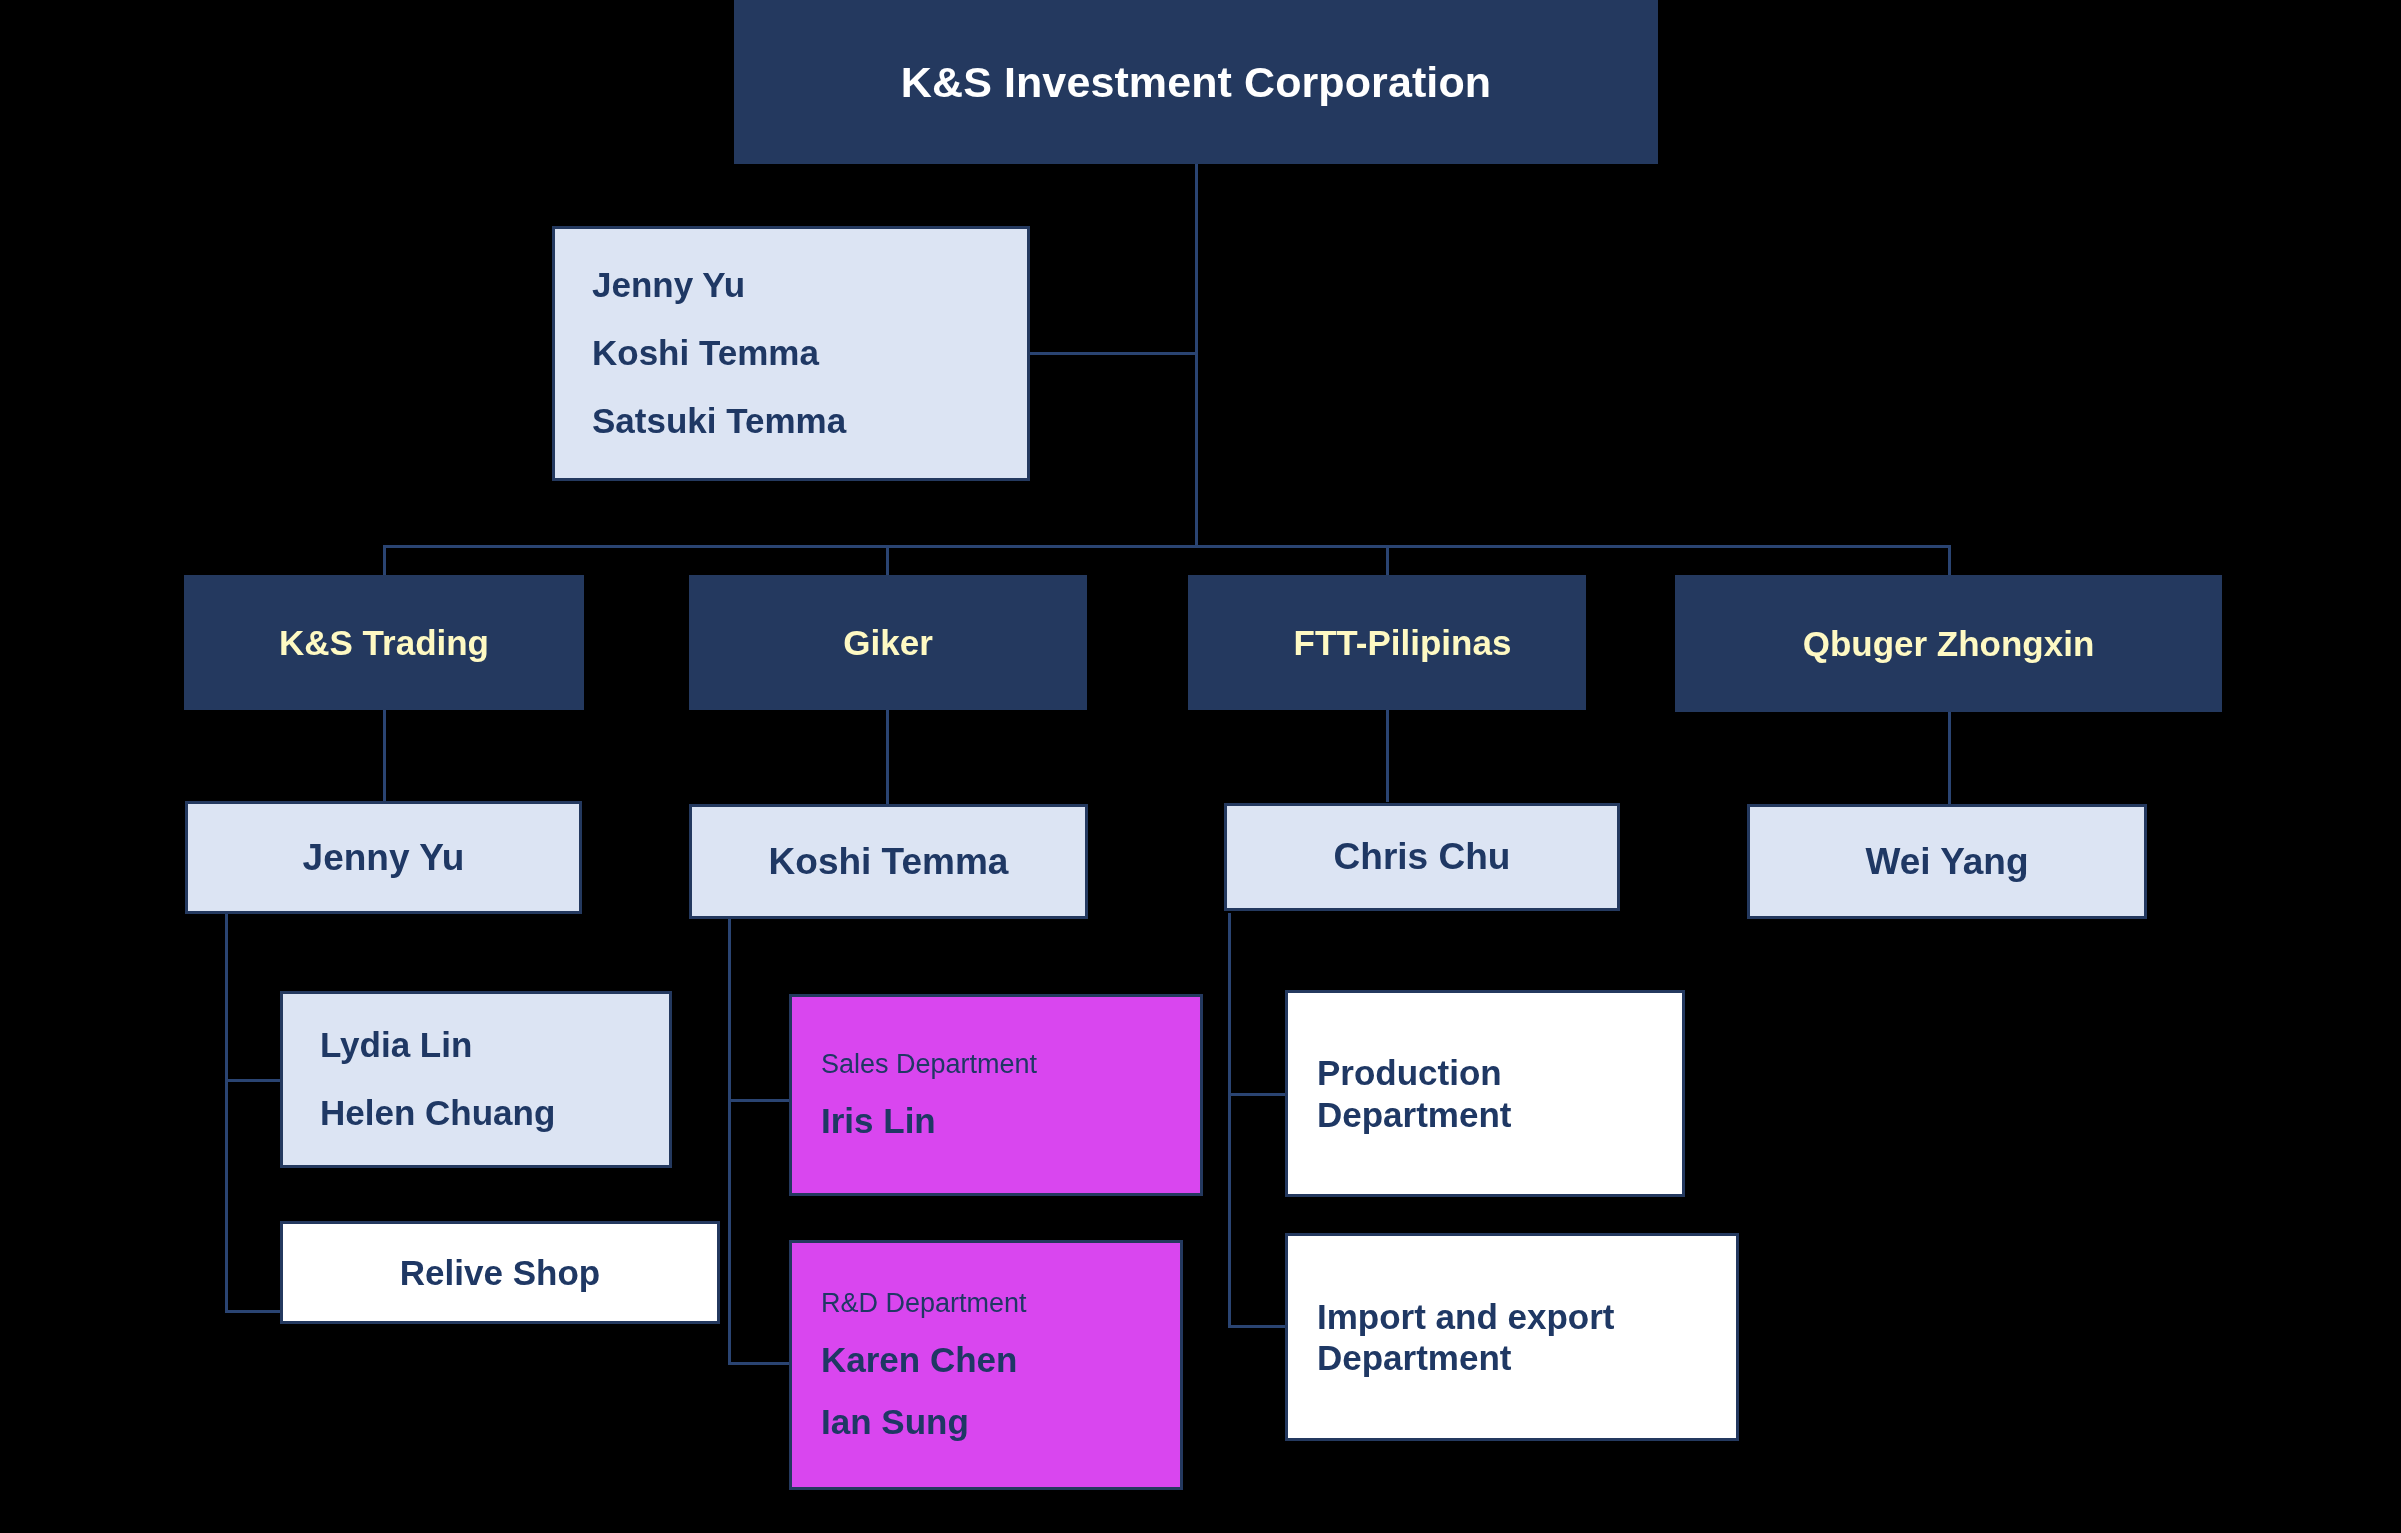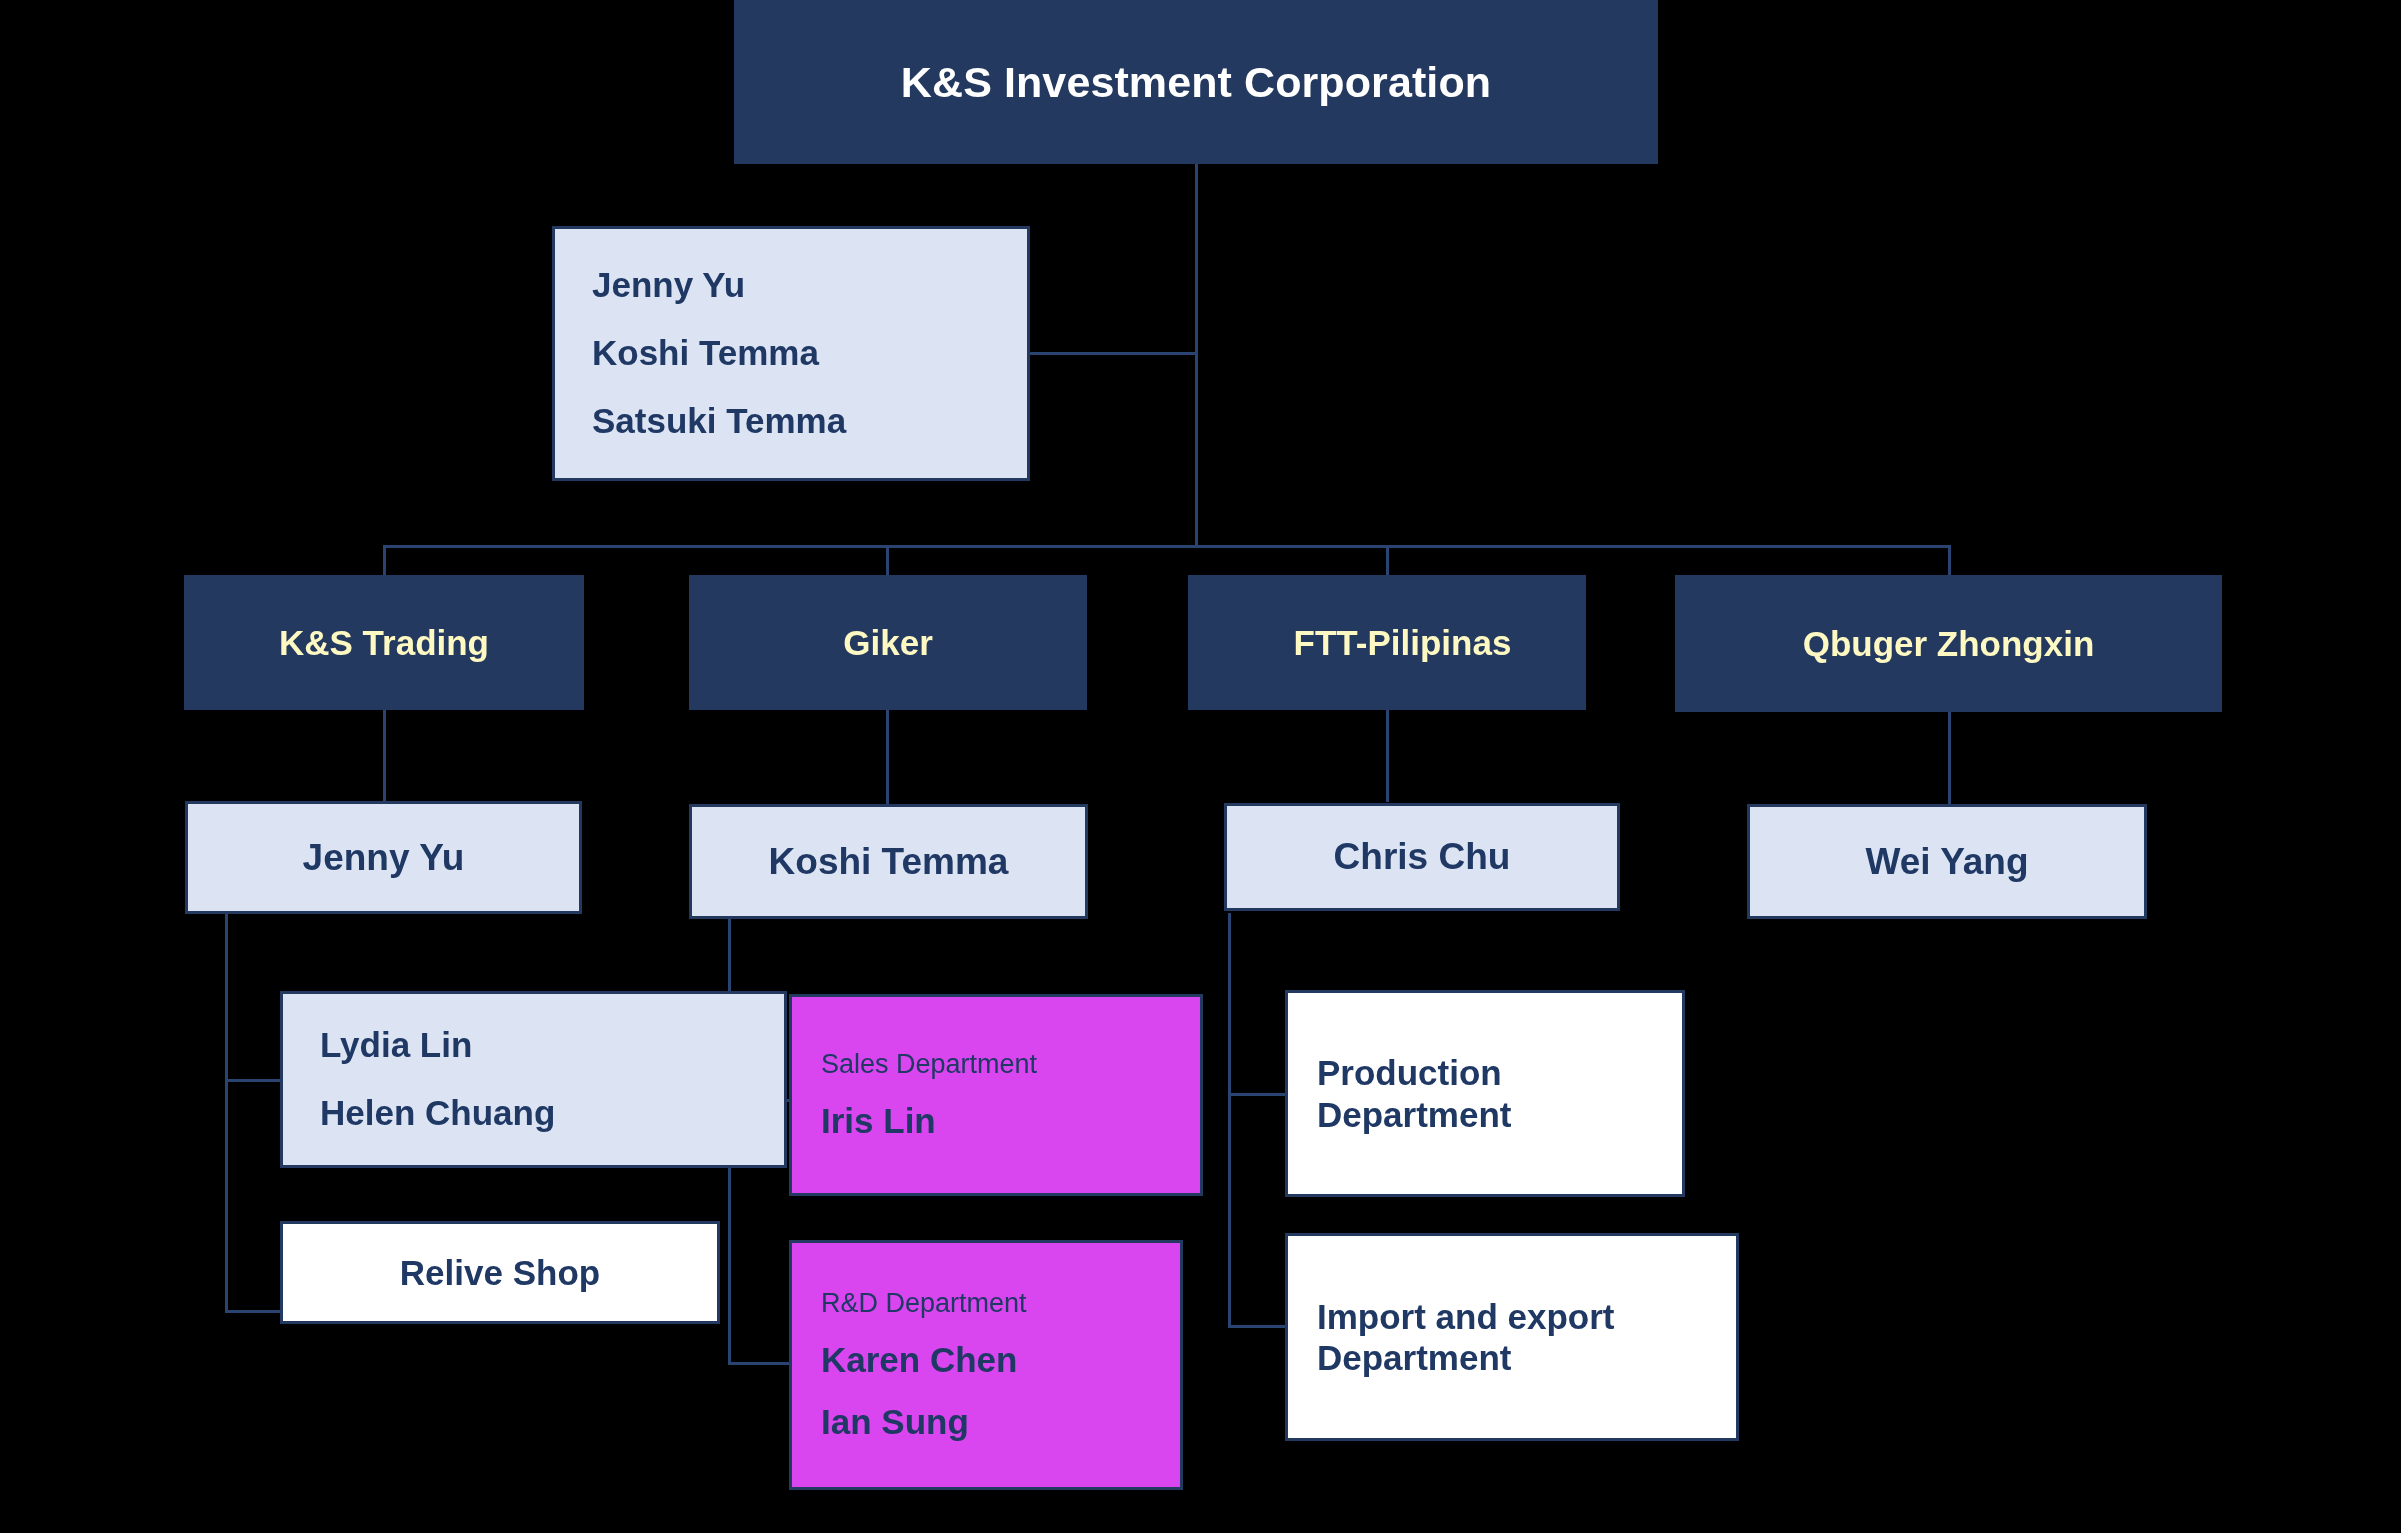--- a/index.html
+++ b/index.html
@@ -189,21 +189,21 @@
     <div class="box-line">Koshi Temma</div>
     <div class="box-line">Satsuki Temma</div>
   </div>
 
   <div class="box box--division" style="left:184px; top:575px; width:400px; height:135px;">
     <div class="box-title">K&amp;S Trading</div>
   </div>
   <div class="box box--manager" style="left:185px; top:801px; width:397px; height:113px;">
     <div class="box-title">Jenny Yu</div>
   </div>
-  <div class="box box--team" style="left:280px; top:991px; width:507px; height:177px;">
+  <div class="box box--team" style="left:280px; top:991px; width:392px; height:177px;">
     <div class="box-line">Lydia Lin</div>
     <div class="box-line">Helen Chuang</div>
   </div>
   <div class="box box--unit-center" style="left:280px; top:1221px; width:440px; height:103px;">
     <div class="box-title">Relive Shop</div>
   </div>
 
   <div class="box box--division" style="left:689px; top:575px; width:398px; height:135px;">
     <div class="box-title">Giker</div>
   </div>

